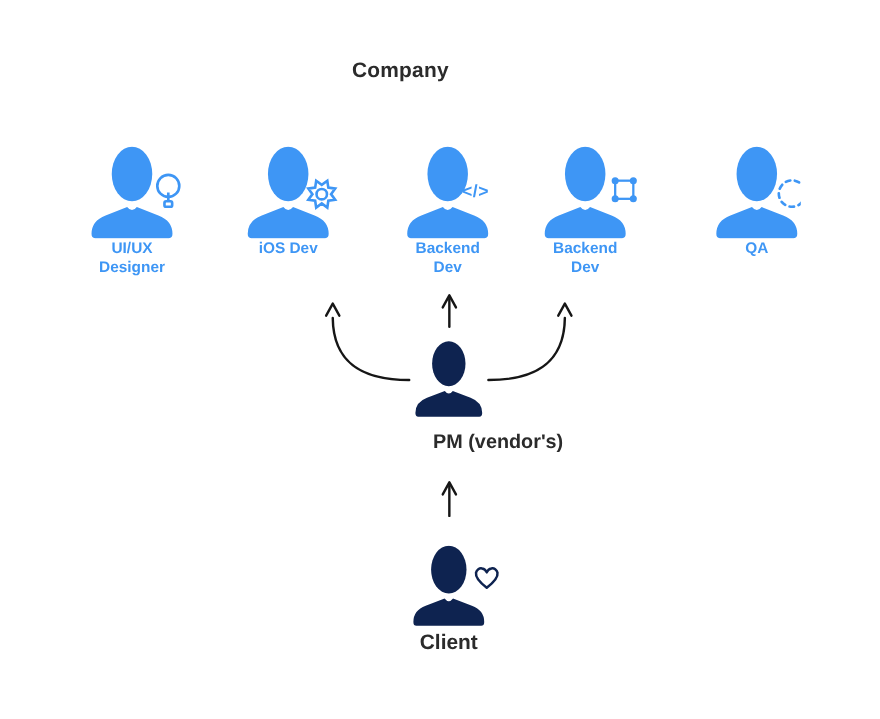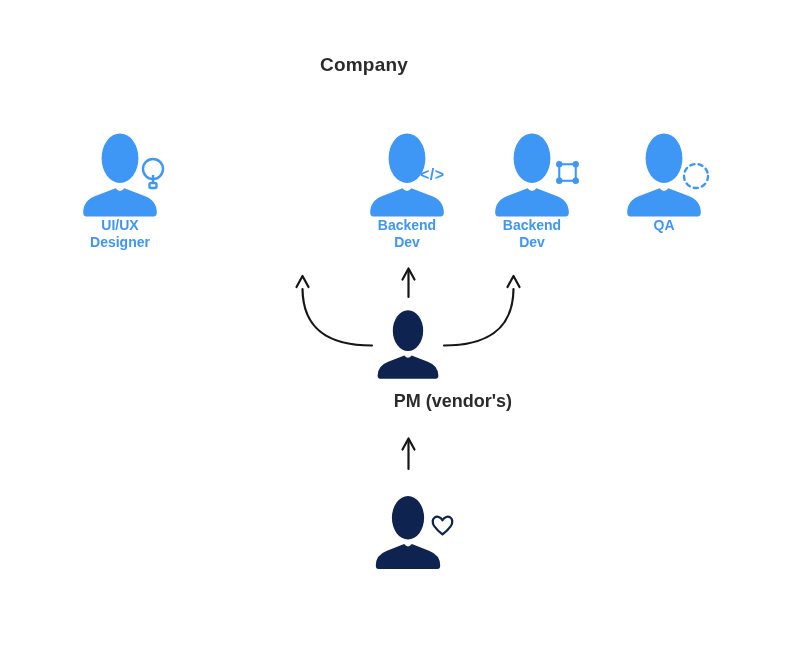--- a/index.html
+++ b/index.html
@@ -41,20 +41,31 @@
       <path class="person-fill" d="M8 104 Q4 104 4 99 Q4 84 20 78 L44.5 68.5 Q50 75.5 55.5 68.5 L80 78 Q96 84 96 99 Q96 104 92 104 Z"></path>
     </svg>
     <svg class="badge" style="left:78px;top:23px" width="30" height="38" viewBox="0 0 30 38">
       <circle class="stroke-blue" cx="15" cy="13" r="10" stroke-width="2.4"></circle>
       <path class="stroke-blue" d="M15 19 L15 27" stroke-width="2.4"></path>
       <rect class="stroke-blue" x="11.5" y="27" width="7" height="5" rx="1.5" stroke-width="2.4"></rect>
     </svg>
     <div class="member-label">UI/UX Designer</div>
   </div>
 
+  <div class="member" style="left:202px">
+    <svg class="person" width="80" height="84" viewBox="0 0 100 104">
+      <ellipse class="person-fill" cx="50" cy="31" rx="23" ry="31"></ellipse>
+      <path class="person-fill" d="M8 104 Q4 104 4 99 Q4 84 20 78 L44.5 68.5 Q50 75.5 55.5 68.5 L80 78 Q96 84 96 99 Q96 104 92 104 Z"></path>
+    </svg>
+    <svg class="badge" style="left:74px;top:27px" width="33" height="33" viewBox="0 0 32 32">
+      <polygon class="stroke-blue" stroke-width="2.3" points="24.2,16 27.83,20.9 21.8,21.8 20.9,27.83 16,24.2 11.1,27.83 10.2,21.8 4.17,20.9 7.8,16 4.17,11.1 10.2,10.2 11.1,4.17 16,7.8 20.9,4.17 21.8,10.2 27.83,11.1"></polygon>
+      <circle class="stroke-blue" cx="16" cy="16" r="4.6" stroke-width="2.3"></circle>
+    </svg>
+    <div class="member-label">iOS Dev</div>
+  </div>
 
   <div class="member" style="left:347px">
     <svg class="person" width="80" height="84" viewBox="0 0 100 104">
       <ellipse class="person-fill" cx="50" cy="31" rx="23" ry="31"></ellipse>
       <path class="person-fill" d="M8 104 Q4 104 4 99 Q4 84 20 78 L44.5 68.5 Q50 75.5 55.5 68.5 L80 78 Q96 84 96 99 Q96 104 92 104 Z"></path>
     </svg>
     <div class="badge code-badge" style="left:73px;top:33px">&lt;/&gt;</div>
     <div class="member-label">Backend Dev</div>
   </div>
 
@@ -66,21 +77,21 @@
     <svg class="badge" style="left:79px;top:23px" width="33" height="33" viewBox="0 0 32 32">
       <rect class="stroke-blue" x="8" y="8" width="16" height="16" stroke-width="2"></rect>
       <circle class="fill-blue" cx="8" cy="8" r="3.1"></circle>
       <circle class="fill-blue" cx="24" cy="8" r="3.1"></circle>
       <circle class="fill-blue" cx="8" cy="24" r="3.1"></circle>
       <circle class="fill-blue" cx="24" cy="24" r="3.1"></circle>
     </svg>
     <div class="member-label">Backend Dev</div>
   </div>
 
-  <div class="member" style="left:604px">
+  <div class="member" style="left:628px">
     <svg class="person" width="80" height="84" viewBox="0 0 100 104">
       <ellipse class="person-fill" cx="50" cy="31" rx="23" ry="31"></ellipse>
       <path class="person-fill" d="M8 104 Q4 104 4 99 Q4 84 20 78 L44.5 68.5 Q50 75.5 55.5 68.5 L80 78 Q96 84 96 99 Q96 104 92 104 Z"></path>
     </svg>
     <svg class="badge" style="left:77px;top:28px" width="30" height="30" viewBox="0 0 30 30">
       <circle class="stroke-blue" cx="15" cy="15" r="12" stroke-width="2.4" stroke-dasharray="4.2 4.2" stroke-linecap="round"></circle>
     </svg>
     <div class="member-label">QA</div>
   </div>
 
@@ -101,14 +112,15 @@
   </svg>
   <div class="pm-label">PM (vendor's)</div>
 
   <svg class="client-figure" width="70" height="73" viewBox="0 0 100 104">
     <ellipse class="navy-fill" cx="50" cy="31" rx="23" ry="31"></ellipse>
     <path class="navy-fill" d="M8 104 Q4 104 4 99 Q4 84 20 78 L44.5 68.5 Q50 75.5 55.5 68.5 L80 78 Q96 84 96 99 Q96 104 92 104 Z"></path>
   </svg>
   <svg class="heart-badge" width="27" height="25" viewBox="0 0 26 24">
     <path class="stroke-navy" stroke-width="2.2" stroke-linejoin="round" d="M13 20.5 C 6.5 15.5 3 11 3.6 7.4 C 4.1 4.6 6.6 3 9 3.6 C 10.8 4 12.3 5.4 13 7 C 13.7 5.4 15.2 4 17 3.6 C 19.4 3 21.9 4.6 22.4 7.4 C 23 11 19.5 15.5 13 20.5 Z"></path>
   </svg>
+  <div class="client-label">Client</div>
 
 </div>
 
 </body></html>

